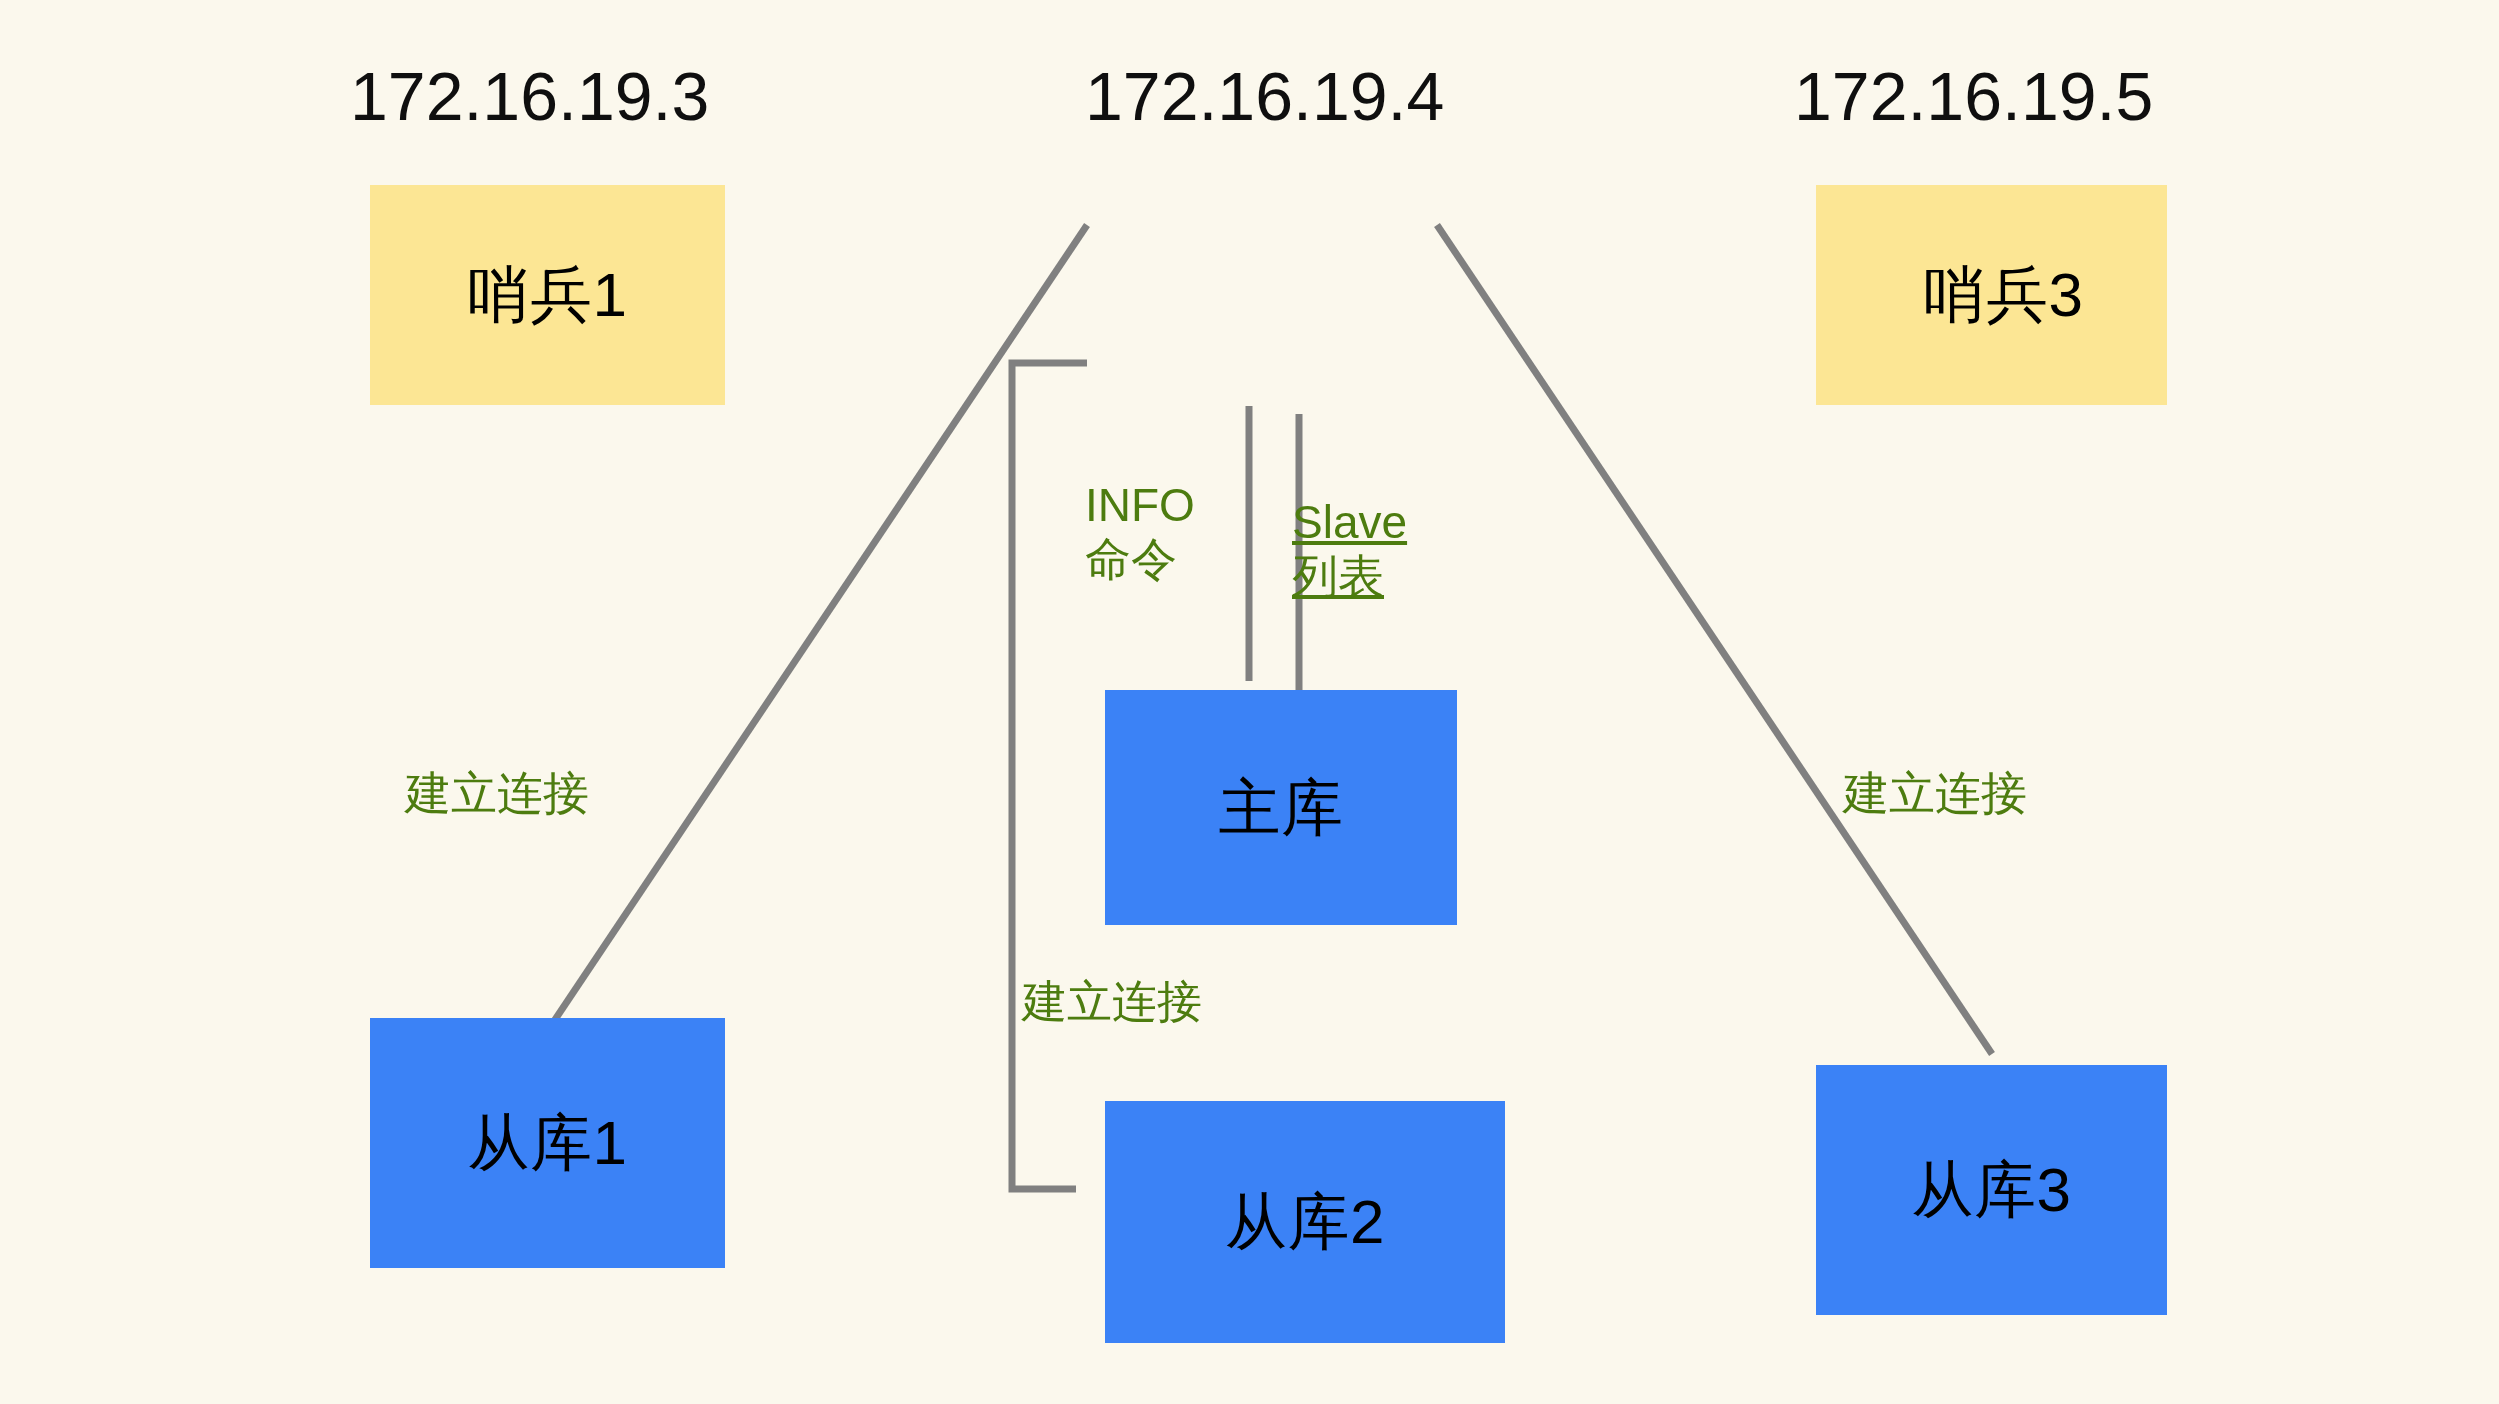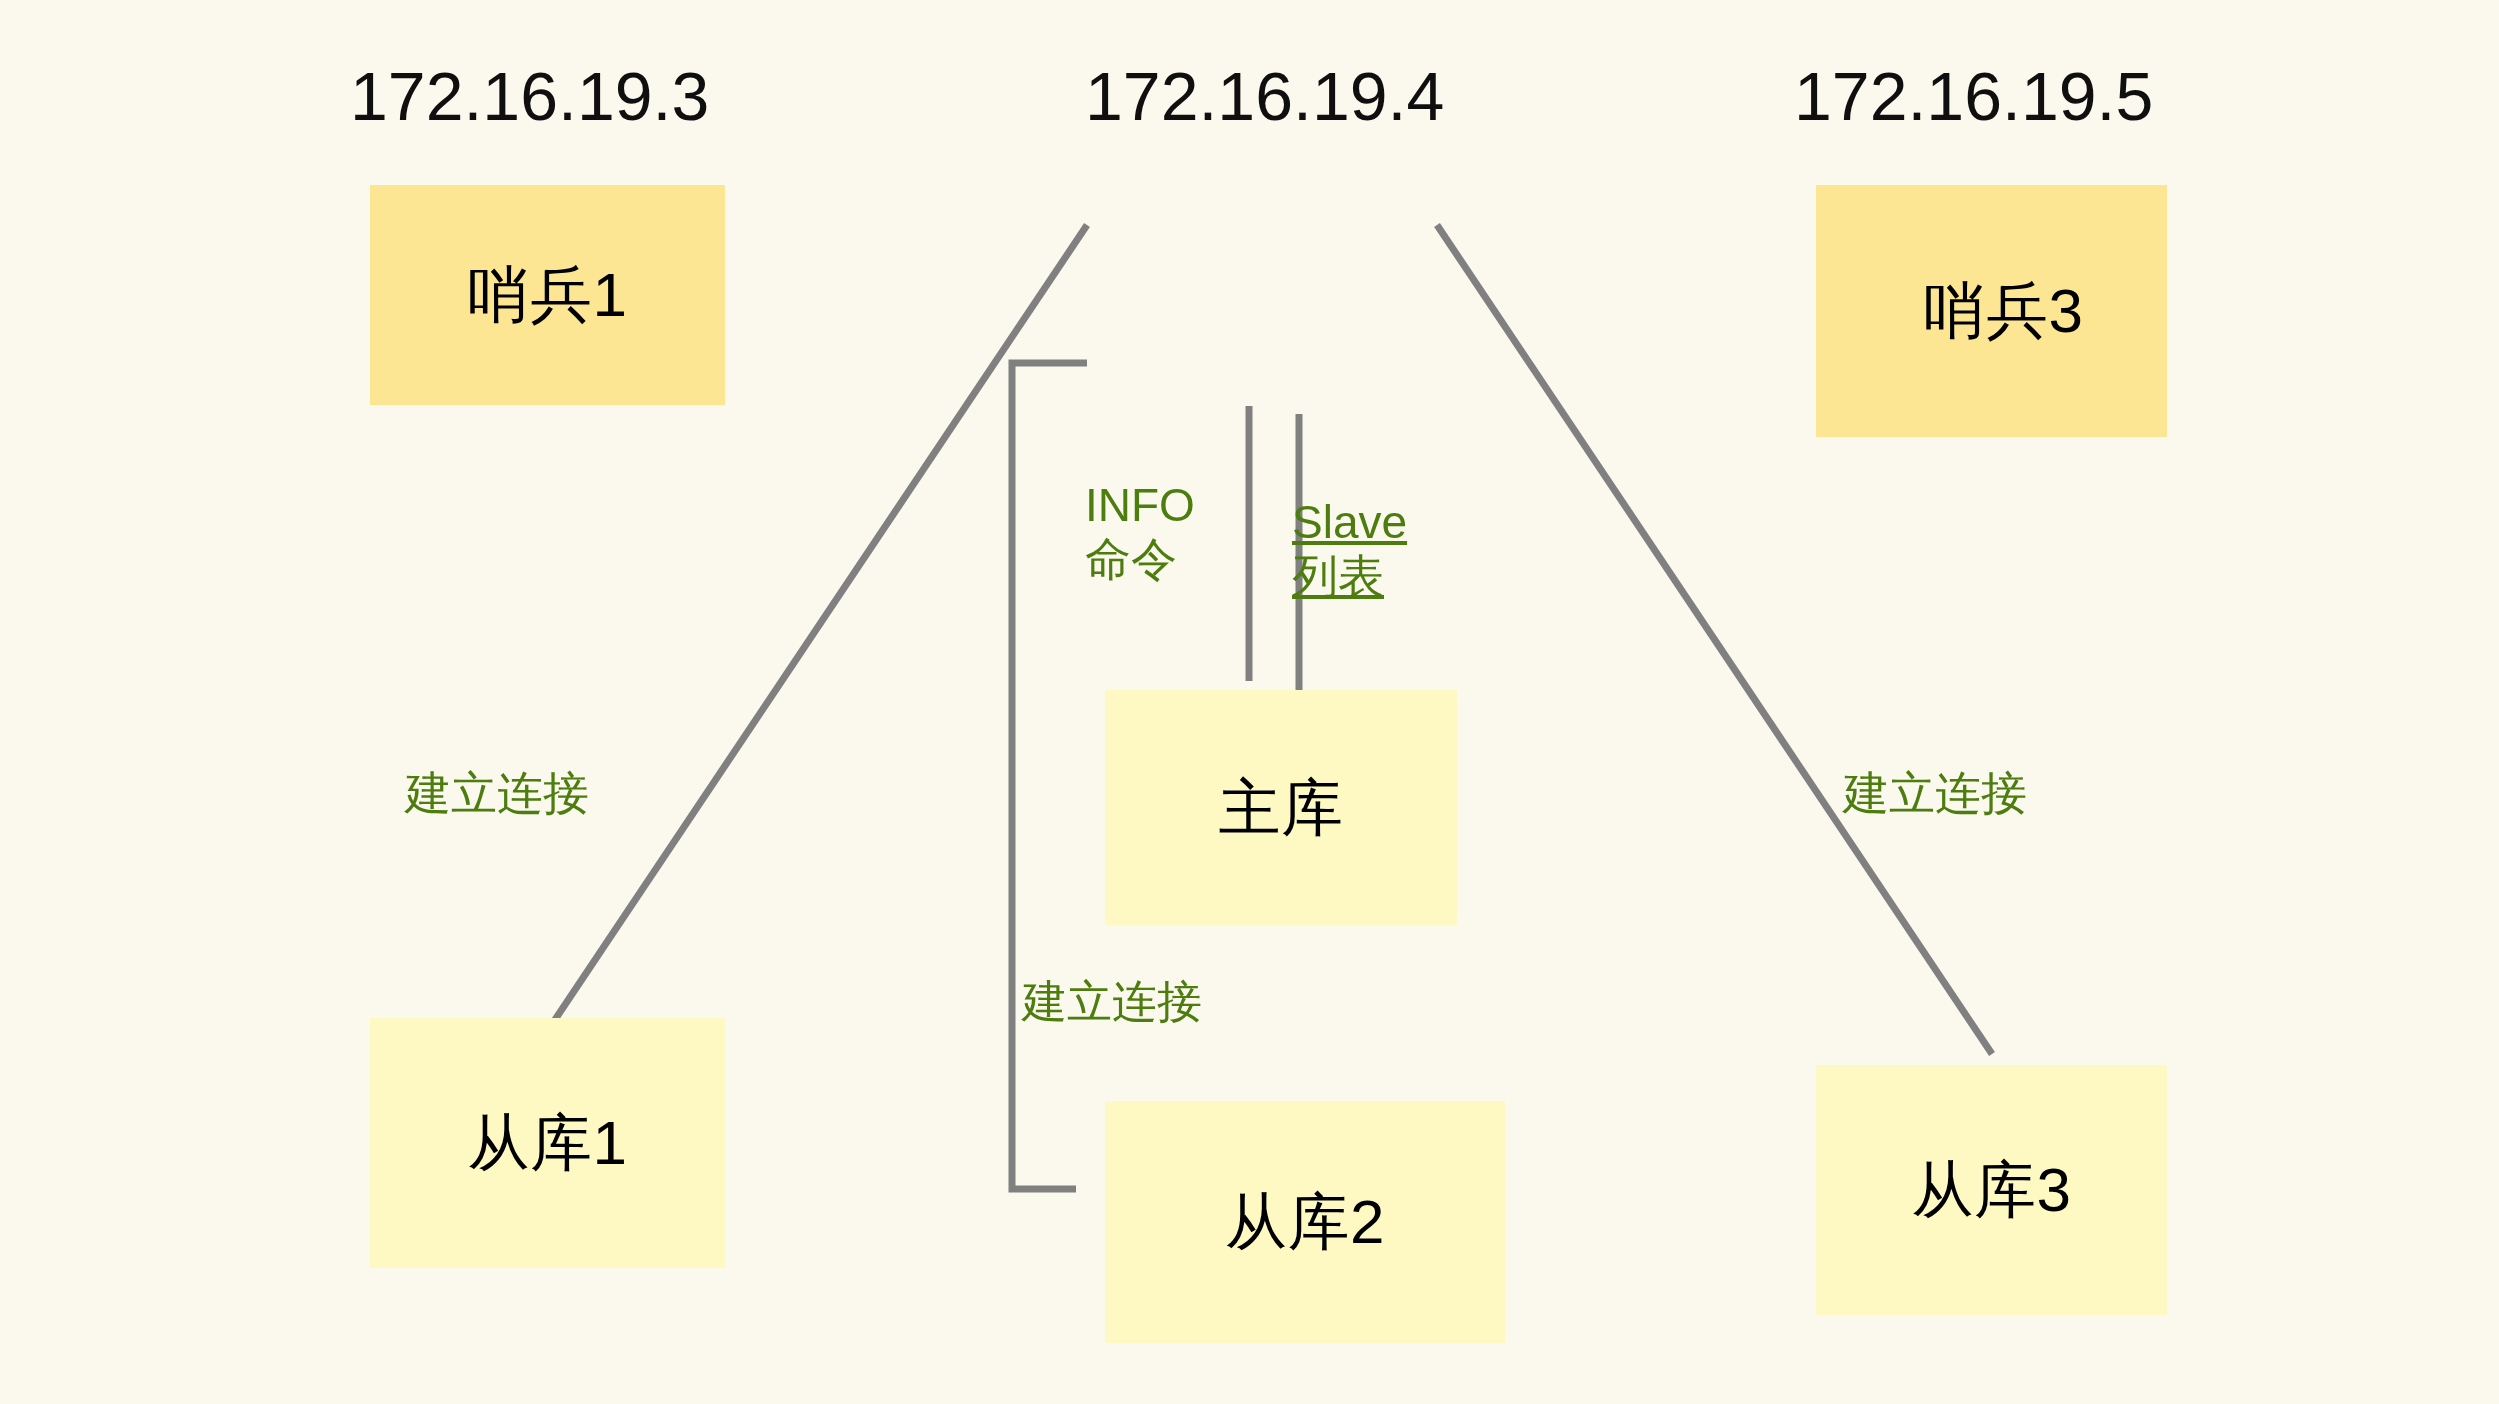--- a/index.html
+++ b/index.html
@@ -28,21 +28,21 @@
     justify-content: center;
     box-sizing: border-box;
     color: #000;
     font-size: 62px;
     line-height: 1;
     letter-spacing: 0.5px;
     white-space: nowrap;
     margin-left: 20px;
   }
   .node.sentinel { background: #fce694; }
-  .node.db       { background: #fef9c3; }
+  .node.db       { background: #3b82f6; }
 
   .ip-label {
     position: absolute;
     color: #0f0f0f;
     font-size: 68px;
     line-height: 1;
     white-space: nowrap;
     text-align: center;
   }
 
@@ -90,21 +90,21 @@
 
   <div class="ip-label" style="left:350px; top:62px; width:355px;">172.16.19.3</div>
 
   <div class="ip-label" style="left:1085px; top:62px; width:355px;">172.16.19.4</div>
 
   <div class="ip-label" style="left:1794px; top:62px; width:355px;">172.16.19.5</div>
 
   <div class="node sentinel" style="left:350px; top:185px; width:355px; height:220px;">哨兵1</div>
 
 
-  <div class="node sentinel" style="left:1796px; top:185px; width:351px; height:252px;padding-left:24px;">哨兵3</div>
+  <div class="node sentinel" style="left:1796px; top:185px; width:351px; height:220px;padding-left:24px;">哨兵3</div>
 
   <div class="node db" style="left:1085px; top:690px; width:352px; height:235px;">主库</div>
 
   <div class="node db" style="left:350px; top:1018px; width:355px; height:250px;">从库1</div>
 
   <div class="node db" style="left:1085px; top:1101px; width:400px; height:242px;">从库2</div>
 
   <div class="node db" style="left:1796px; top:1065px; width:351px; height:250px;">从库3</div>
 
   <div class="edge-label" style="left:405px; top:766px;">建立连接</div>

